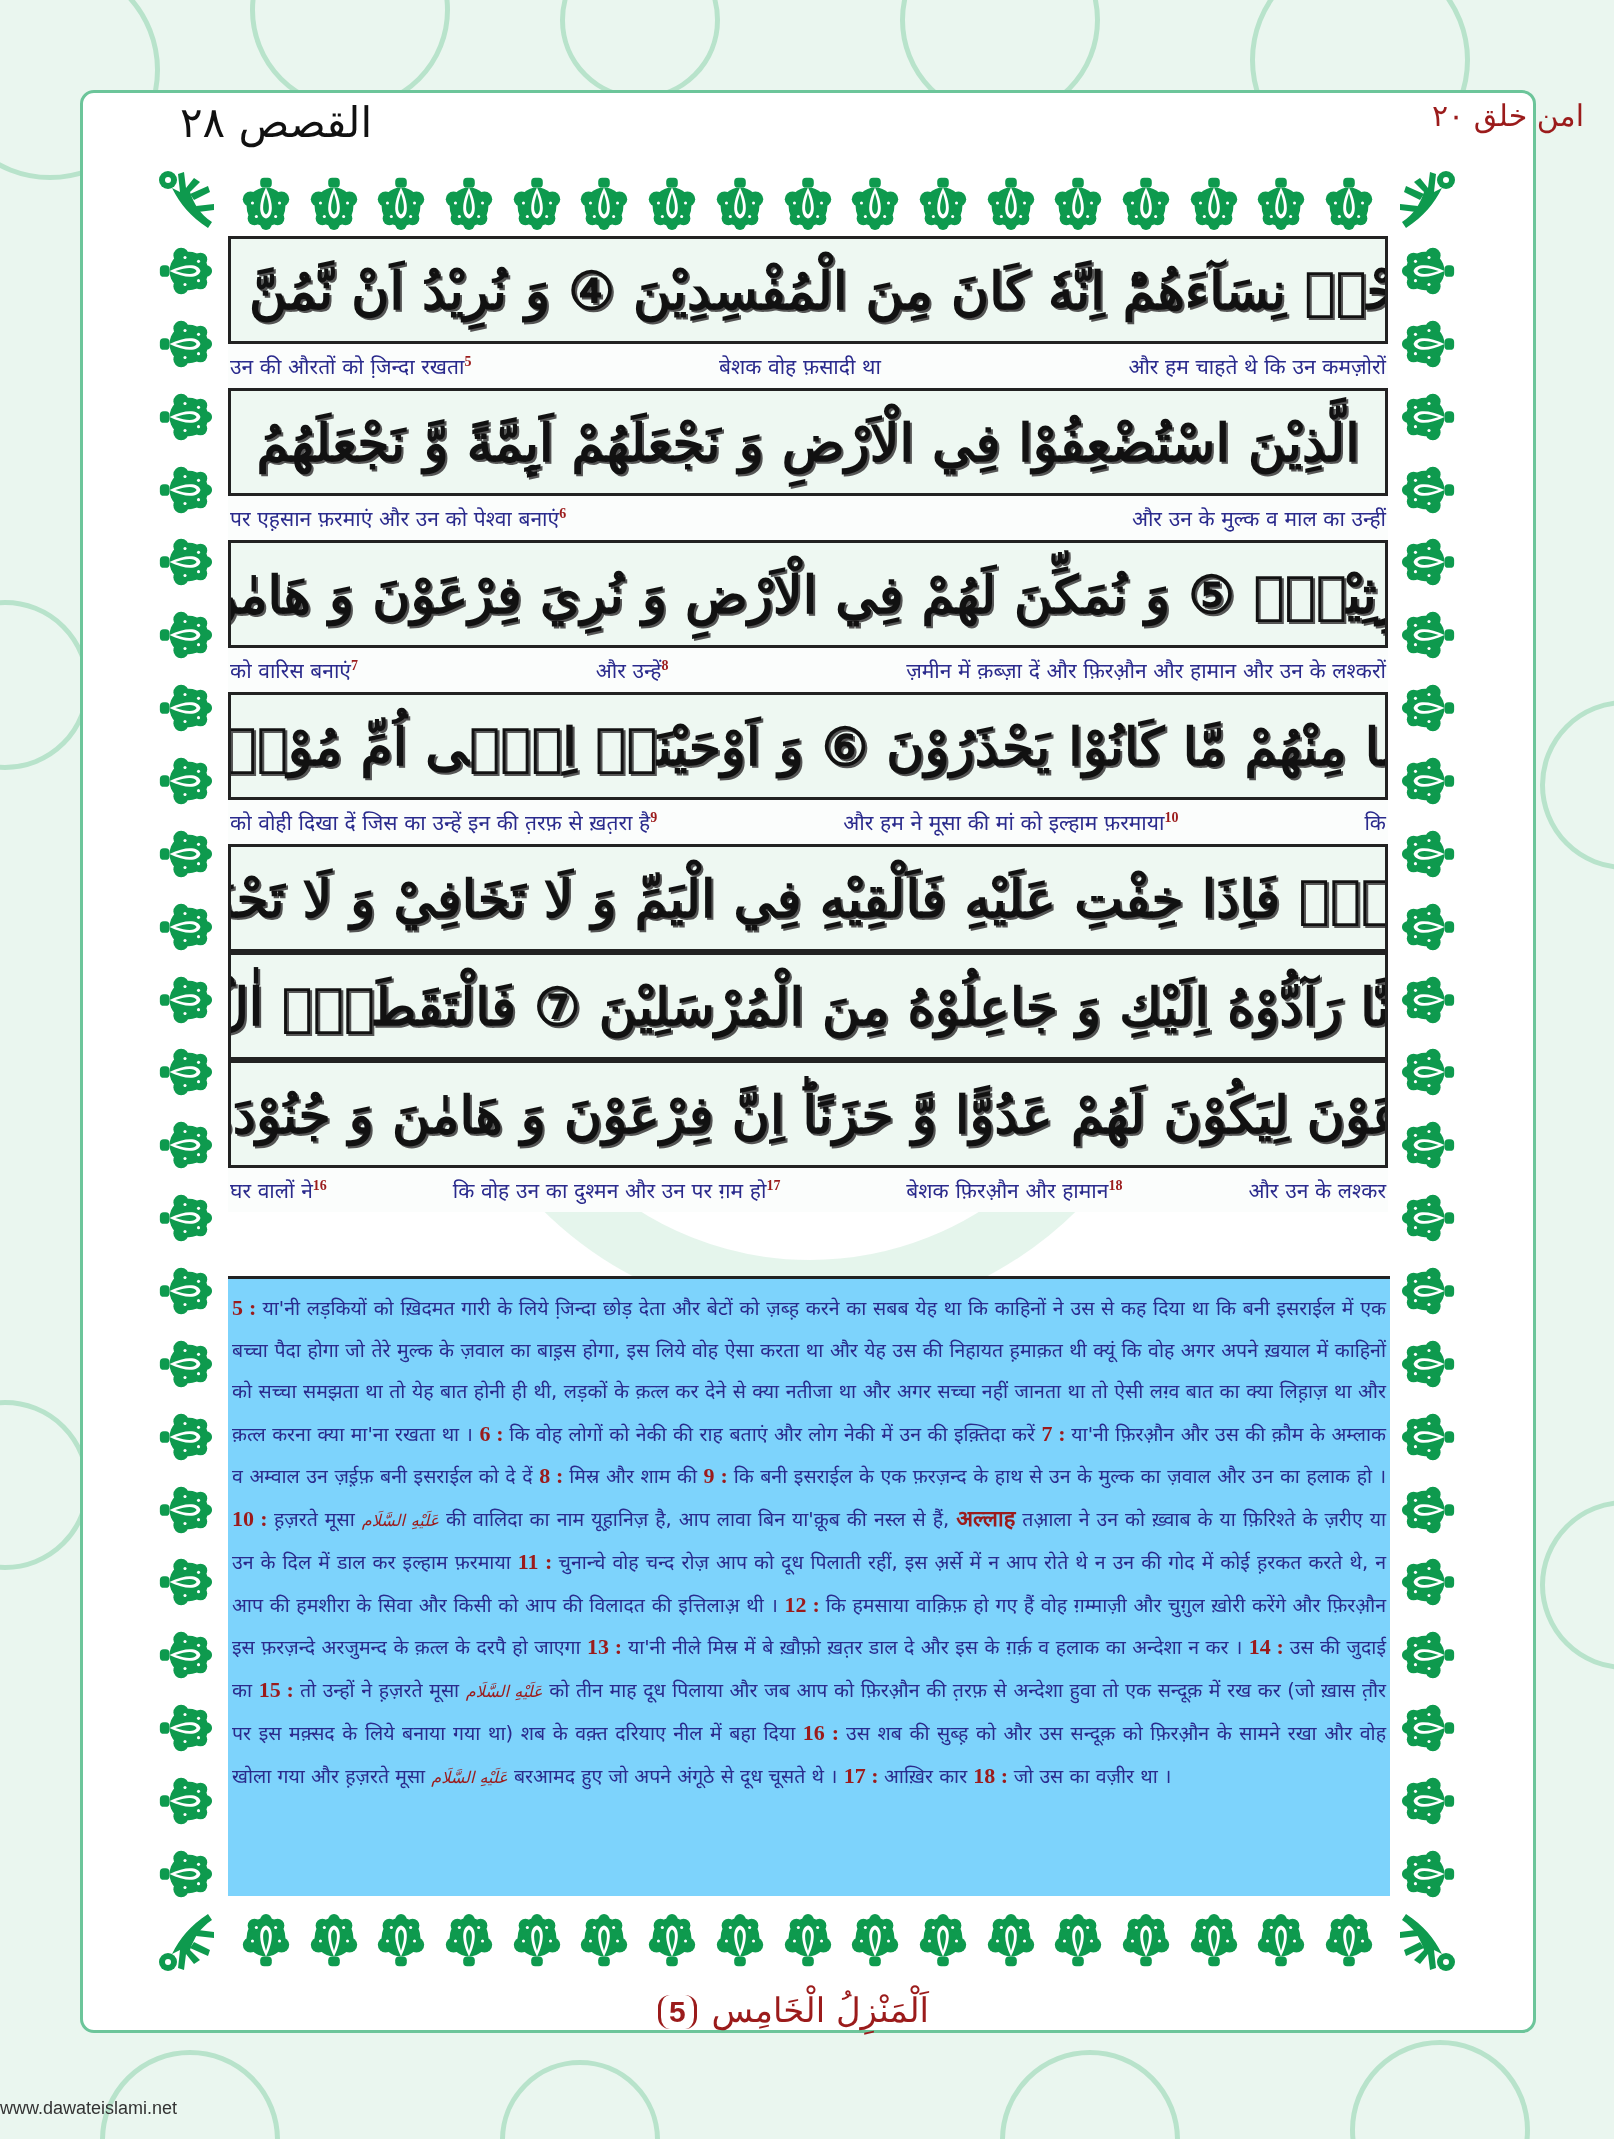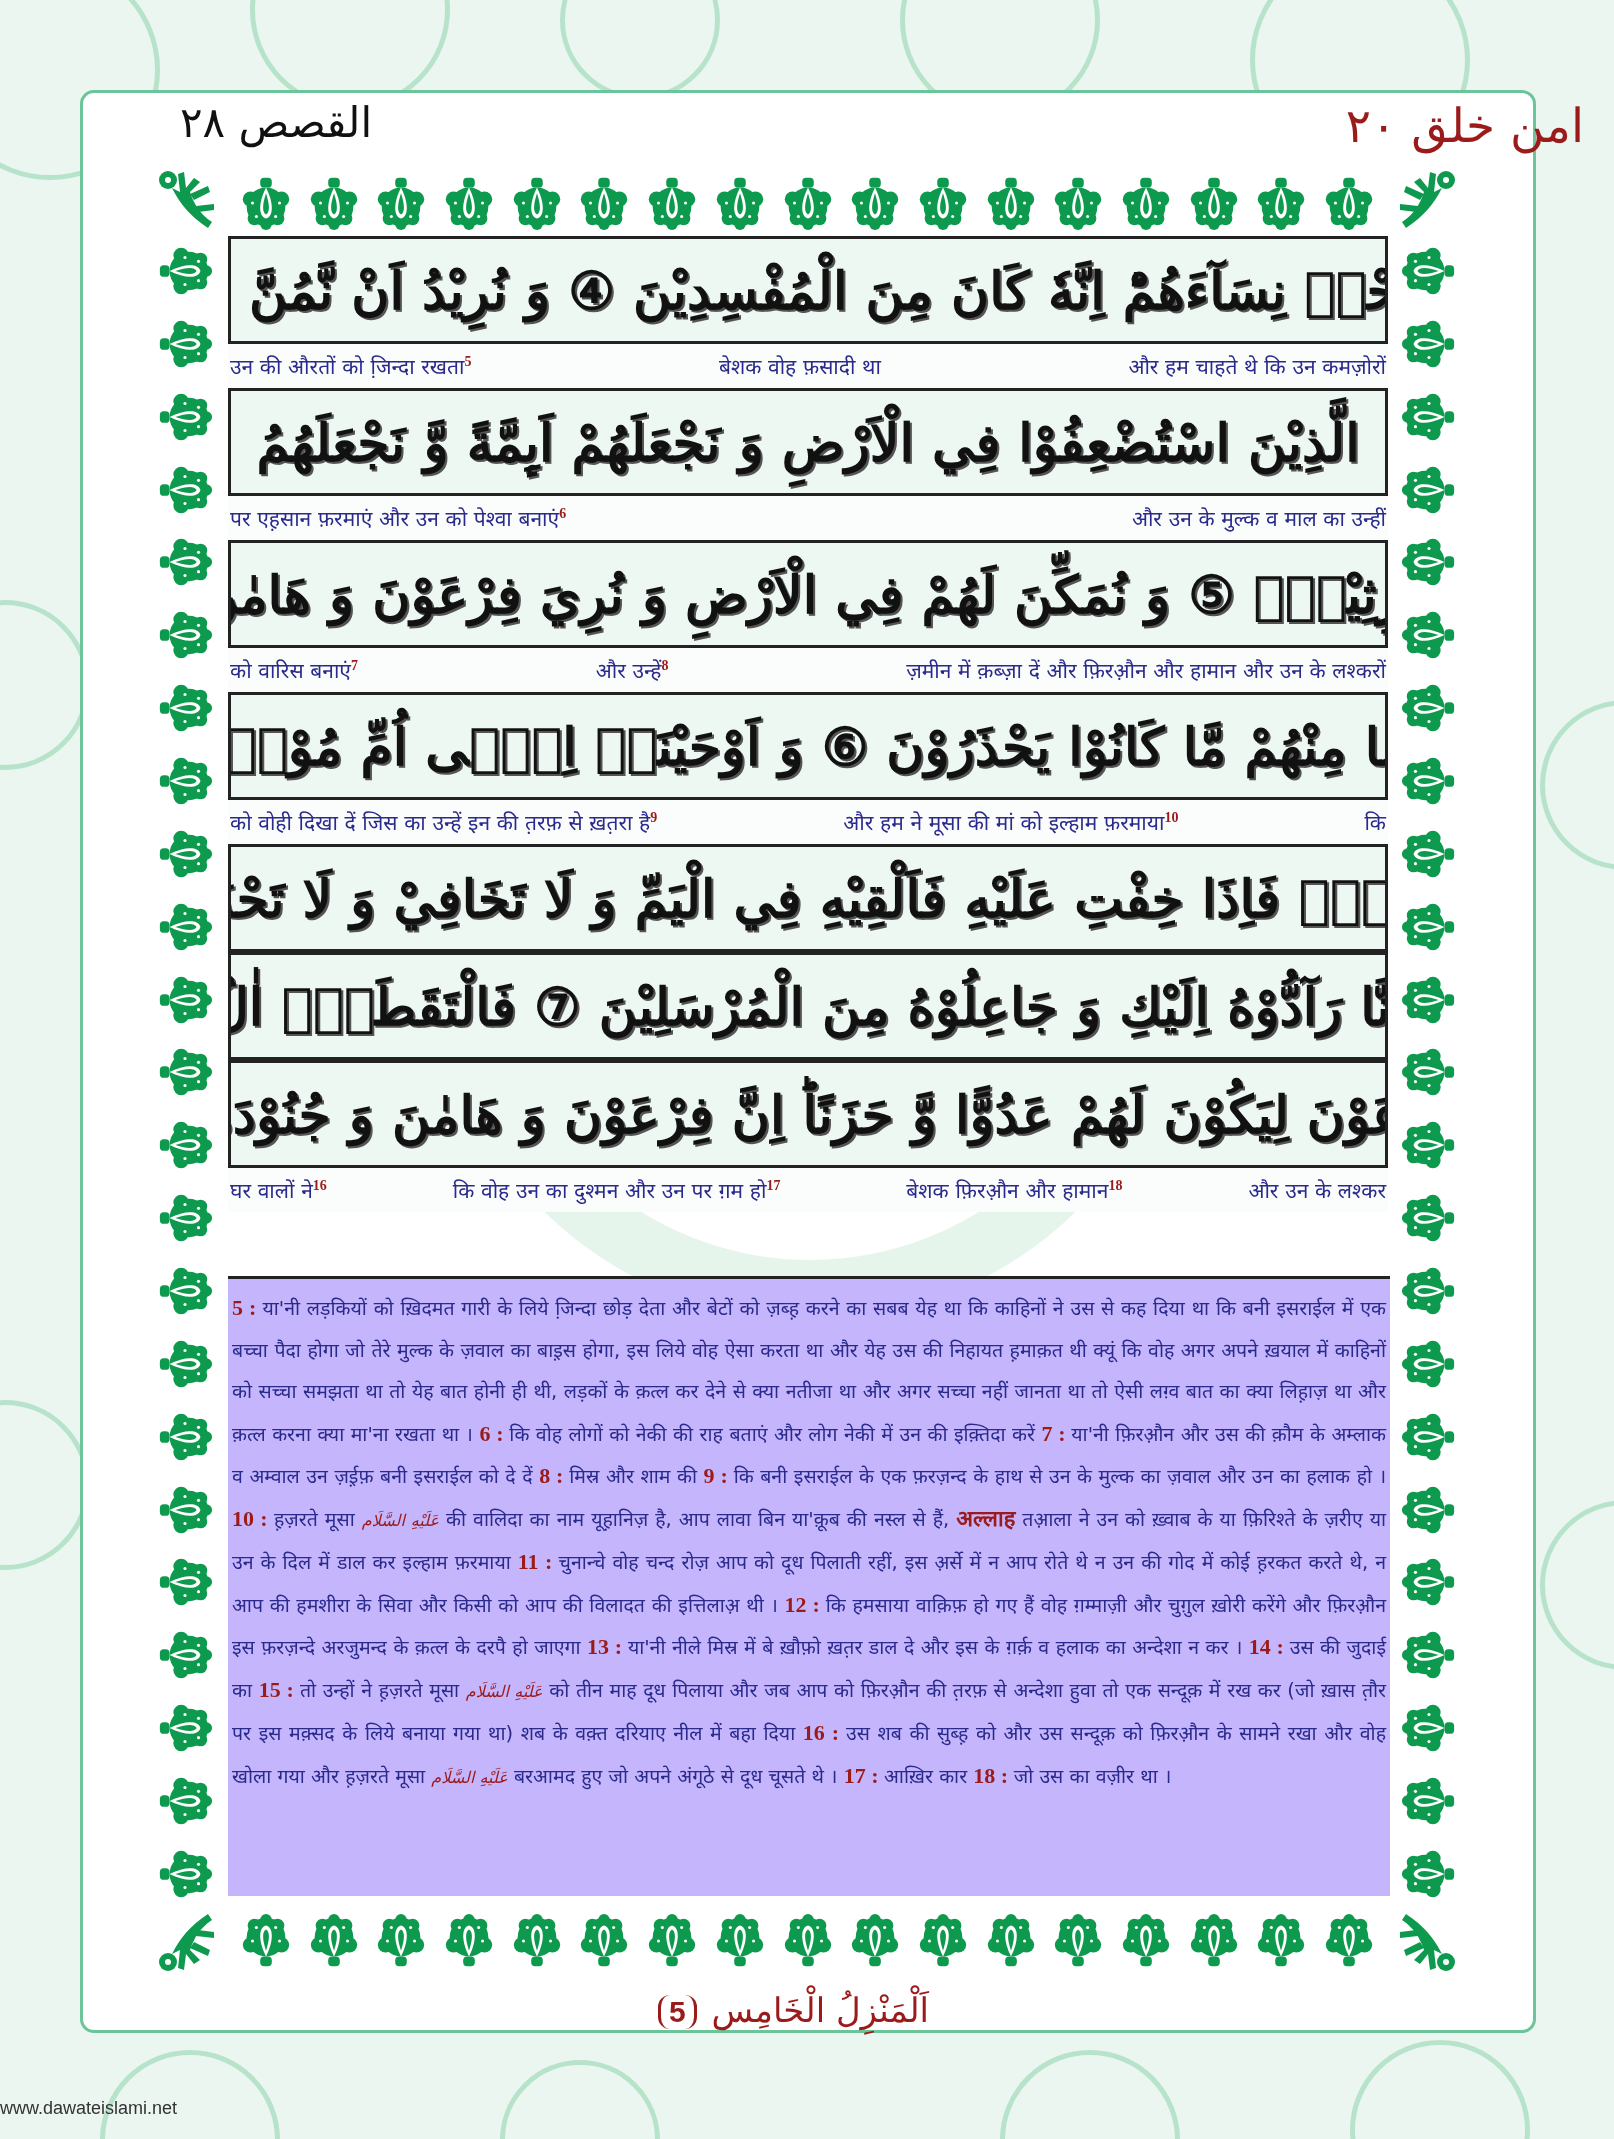--- a/index.html
+++ b/index.html
@@ -26,21 +26,21 @@
   .hdr-left {
     position: absolute; left: 100px; top: 6px; font-family: "DejaVu Serif", serif;
     font-size: 42px; color: #111; direction: rtl;
   }
   .hdr-center {
     position: absolute; left: 0; right: 0; top: 20px; text-align: center;
     font-family: "Liberation Serif", serif; font-weight: bold; font-size: 40px; color: #8b1a1a;
   }
   .hdr-right {
     position: absolute; right: 100px; top: 6px; font-family: "DejaVu Serif", serif;
-    font-size: 47px; color: #9b1b1b; direction: rtl;
+    font-size: 30px; color: #9b1b1b; direction: rtl;
   }
   
   .ornament-row {
     position: absolute; display: flex; justify-content: space-between; align-items: center;
   }
   .orn {
     width: 62px; height: 62px; display: flex; align-items: center; justify-content: center;
   }
   .orn svg { width: 58px; height: 58px; }
   .ornament-col {
@@ -61,21 +61,21 @@
   }
   .trans-line {
     height: 44px; display: flex; align-items: center; justify-content: space-between;
     font-family: "DejaVu Sans", sans-serif; font-size: 21px; color: #2a2a8c;
     padding: 2px 2px; white-space: nowrap; background: #fbfdfc;
   }
   .trans-line .seg { display: inline-block; }
   sup.fn { color: #9b1b1b; font-weight: bold; font-size: 14px; font-family: "Liberation Serif", serif; }
   .footnotes {
     position: absolute; left: 228px; top: 1276px; width: 1162px; height: 620px;
-    background: #c4b5fd; border-top: 3px solid #222;
+    background: #7dd3fc; border-top: 3px solid #222;
     padding: 8px 4px 8px 4px;
     font-family: "DejaVu Sans", sans-serif; font-size: 19.5px; line-height: 41.5px; color: #2a2a8c;
     text-align: justify;
   }
   .footnotes .num { color: #9b1b1b; font-weight: bold; font-family: "Liberation Serif", serif; font-size: 22px; }
   .footnotes .honor { color: #9b1b1b; font-family: "DejaVu Serif", serif; font-size: 16px; font-style: italic; }
   .footnotes .allah { color: #9b1b1b; font-weight: bold; font-size: 22px; }
   .manzil {
     position: absolute; left: 80px; width: 1423px; top: 1990px; text-align: center;
     font-family: "DejaVu Serif", serif; font-size: 34px; color: #9b1b1b; direction: rtl;

